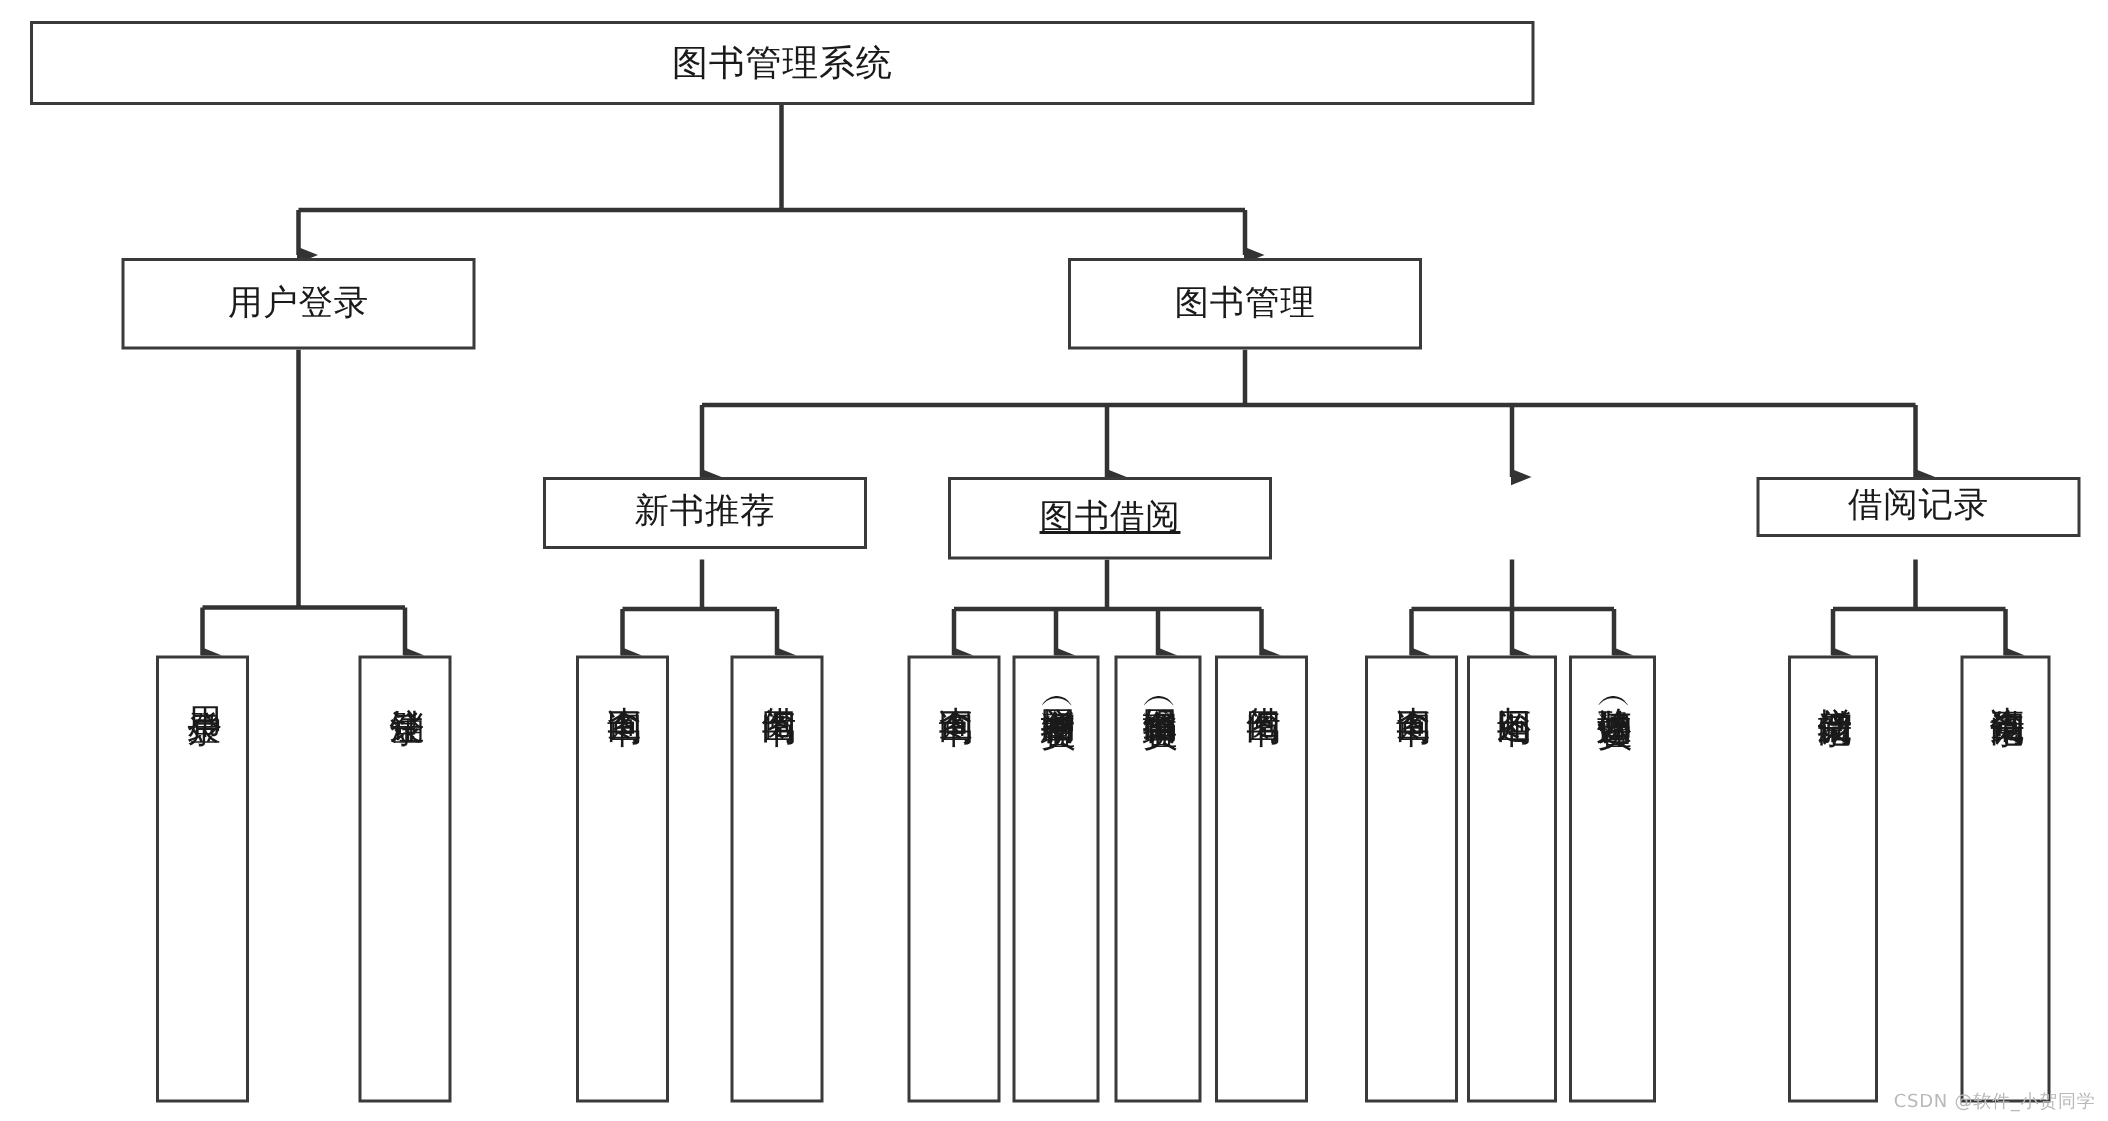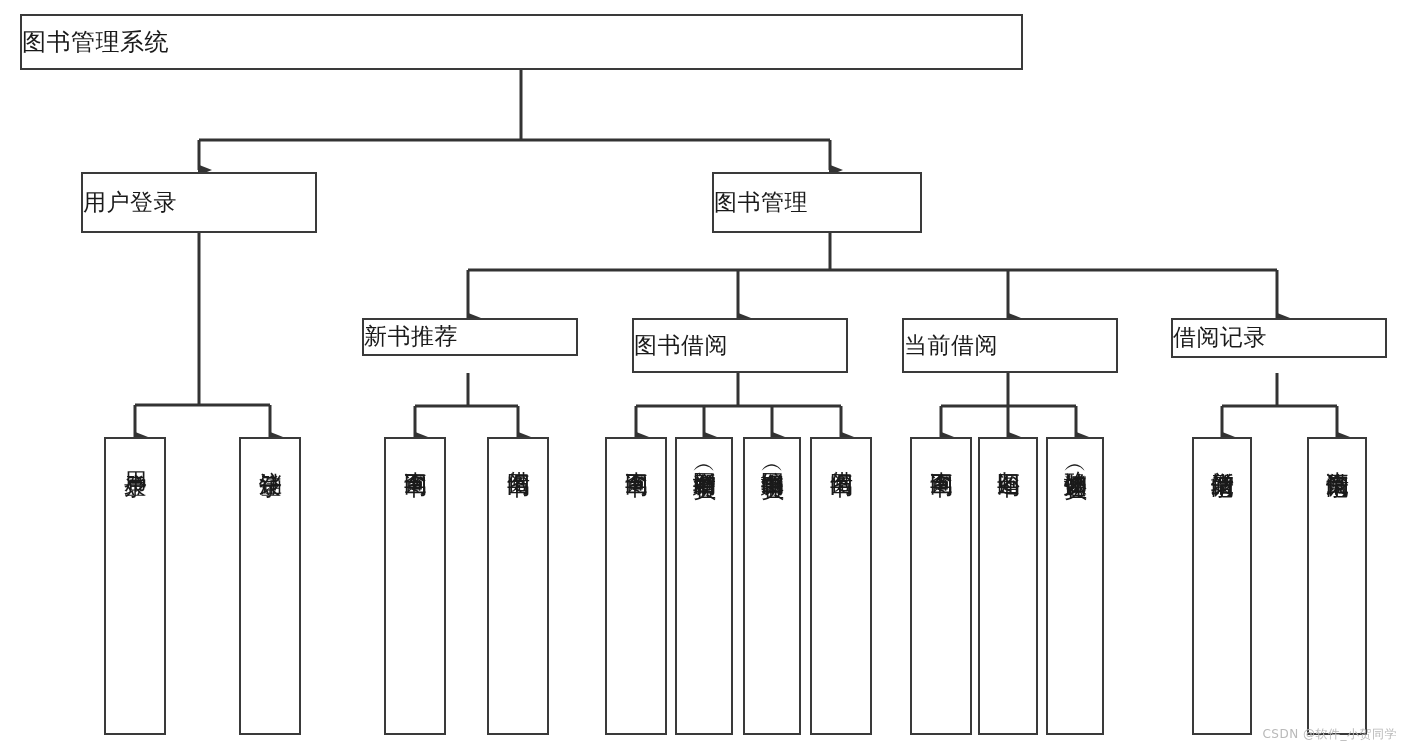--- a/index.html
+++ b/index.html
@@ -26,21 +26,21 @@
     height: 747px;
     pointer-events: none;
   }
   .node {
     position: absolute;
     box-sizing: border-box;
     background: #ffffff;
     border: 2.5px solid #3a3a3a;
     display: flex;
     align-items: center;
-    justify-content: flex-start;
+    justify-content: center;
     color: #1a1a1a;
   }
   .node .label {
     display: block;
     text-align: center;
     line-height: 1.18;
     letter-spacing: 0.5px;
   }
   
   .node.h .label {
@@ -135,32 +135,29 @@
     </g>
   </svg>
 
   <div class="node h" id="node-root" style="left:20px; top:14px; width:1003px; height:56px;">
     <span class="label">图书管理系统</span>
   </div>
 
   <div class="node h" style="left:81px; top:172px; width:236px; height:61px;">
     <span class="label">用户登录</span>
   </div>
-  <div class="node h" style="left:712px; top:172px; width:210px; height:61px;">
+  <div class="node h" style="left:712px; top:172px; width:236px; height:61px;">
     <span class="label">图书管理</span>
   </div>
 
-  <div class="node h" style="left:362px; top:318px; width:216px; height:38px;">
+  <div class="node h" style="left:362px; top:318px; width:216px; height:48px;">
     <span class="label">新书推荐</span>
   </div>
-  <div class="node h" style="left:632px; top:318px; width:216px; height:55px;">
+  <div class="node h" style="left:632px; top:318px; width:216px; height:55px;text-decoration:underline;">
     <span class="label">图书借阅</span>
-  </div>
-  <div class="node h" style="left:902px; top:318px; width:216px; height:55px;">
-    <span class="label">当前借阅</span>
   </div>
   <div class="node h" style="left:1171px; top:318px; width:216px; height:40px;">
     <span class="label">借阅记录</span>
   </div>
 
   <div class="node v" style="left:104px; top:437px; width:62px; height:298px;">
     <span class="label">用户登录</span>
   </div>
   <div class="node v" style="left:239px; top:437px; width:62px; height:298px;">
     <span class="label">注销登录</span>

